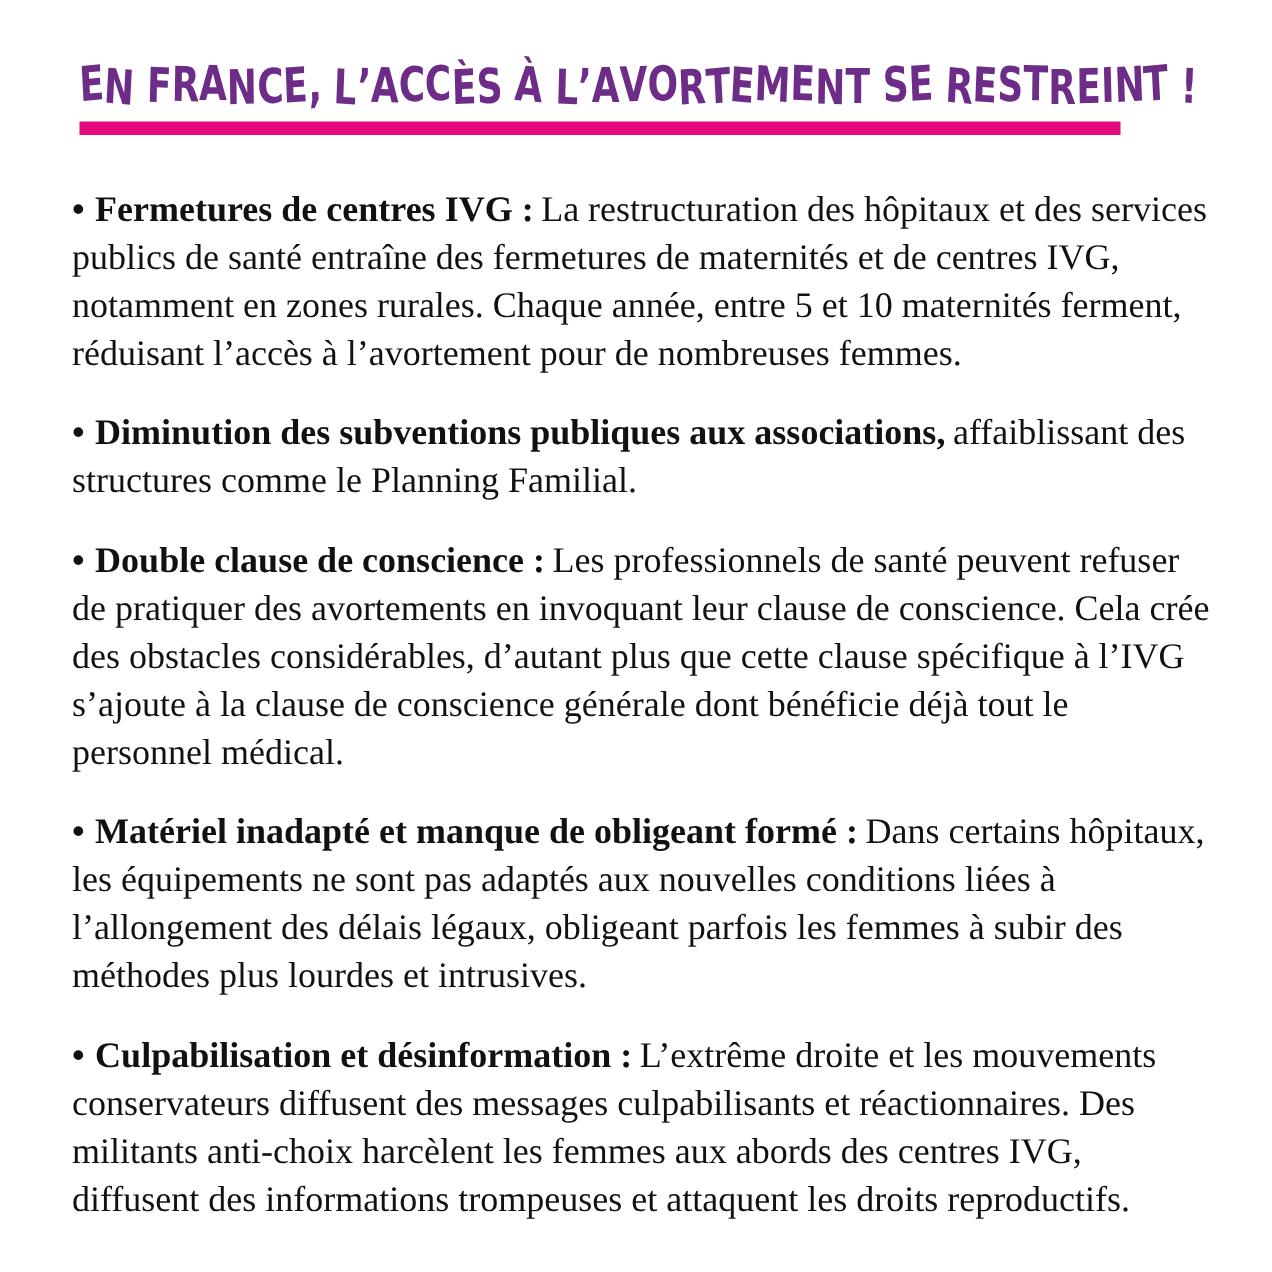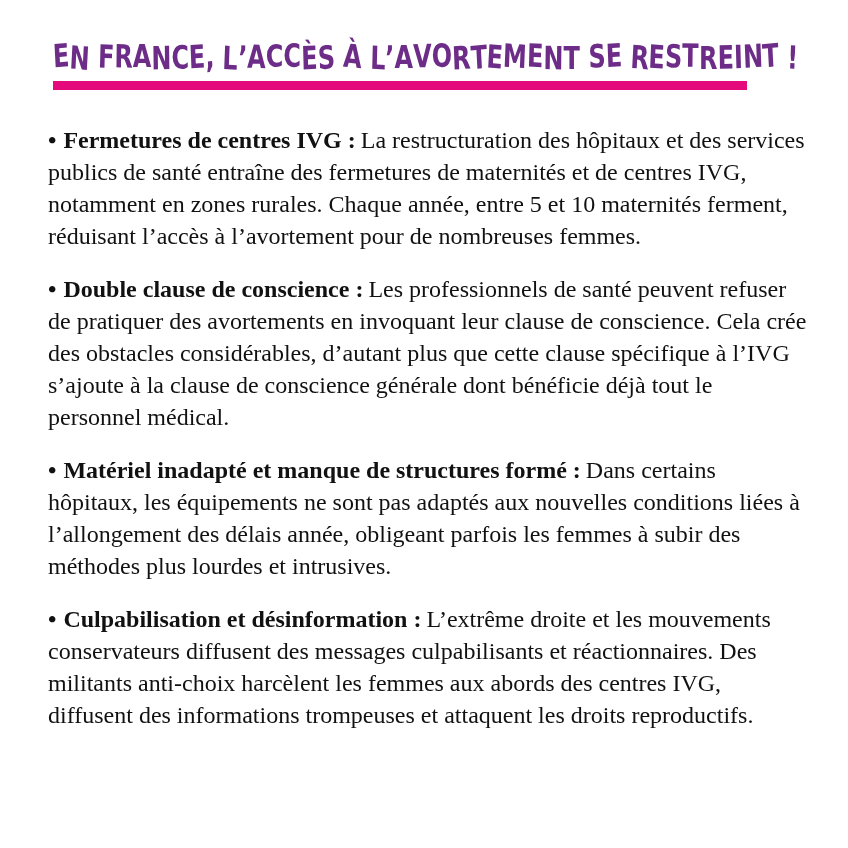--- a/index.html
+++ b/index.html
@@ -66,21 +66,22 @@
 
   <header>
     <h1 class="title"><span class="tchar" style="transform: rotate(-4deg) translateY(-1.2px);">E</span><span class="tchar" style="transform: rotate(4deg) translateY(1.2px);">N</span><span class="tchar" style="transform: rotate(3deg) translateY(0.6px);"> </span><span class="tchar" style="transform: rotate(2deg) translateY(0px);">F</span><span class="tchar" style="transform: rotate(1deg) translateY(-0.6px);">R</span><span class="tchar" style="transform: rotate(0deg) translateY(-1.2px);">A</span><span class="tchar" style="transform: rotate(-1deg) translateY(1.2px);">N</span><span class="tchar" style="transform: rotate(-2deg) translateY(0.6px);">C</span><span class="tchar" style="transform: rotate(-3deg) translateY(0px);">E</span><span class="tchar" style="transform: rotate(-4deg) translateY(-0.6px);">,</span><span class="tchar" style="transform: rotate(4deg) translateY(-1.2px);"> </span><span class="tchar" style="transform: rotate(3deg) translateY(1.2px);">L</span><span class="tchar" style="transform: rotate(2deg) translateY(0.6px);">’</span><span class="tchar" style="transform: rotate(1deg) translateY(0px);">A</span><span class="tchar" style="transform: rotate(0deg) translateY(-0.6px);">C</span><span class="tchar" style="transform: rotate(-1deg) translateY(-1.2px);">C</span><span class="tchar" style="transform: rotate(-2deg) translateY(1.2px);">È</span><span class="tchar" style="transform: rotate(-3deg) translateY(0.6px);">S</span><span class="tchar" style="transform: rotate(-4deg) translateY(0px);"> </span><span class="tchar" style="transform: rotate(4deg) translateY(-0.6px);">À</span><span class="tchar" style="transform: rotate(3deg) translateY(-1.2px);"> </span><span class="tchar" style="transform: rotate(2deg) translateY(1.2px);">L</span><span class="tchar" style="transform: rotate(1deg) translateY(0.6px);">’</span><span class="tchar" style="transform: rotate(0deg) translateY(0px);">A</span><span class="tchar" style="transform: rotate(-1deg) translateY(-0.6px);">V</span><span class="tchar" style="transform: rotate(-2deg) translateY(-1.2px);">O</span><span class="tchar" style="transform: rotate(-3deg) translateY(1.2px);">R</span><span class="tchar" style="transform: rotate(-4deg) translateY(0.6px);">T</span><span class="tchar" style="transform: rotate(4deg) translateY(0px);">E</span><span class="tchar" style="transform: rotate(3deg) translateY(-0.6px);">M</span><span class="tchar" style="transform: rotate(2deg) translateY(-1.2px);">E</span><span class="tchar" style="transform: rotate(1deg) translateY(1.2px);">N</span><span class="tchar" style="transform: rotate(0deg) translateY(0.6px);">T</span><span class="tchar" style="transform: rotate(-1deg) translateY(0px);"> </span><span class="tchar" style="transform: rotate(-2deg) translateY(-0.6px);">S</span><span class="tchar" style="transform: rotate(-3deg) translateY(-1.2px);">E</span><span class="tchar" style="transform: rotate(-4deg) translateY(1.2px);"> </span><span class="tchar" style="transform: rotate(4deg) translateY(0.6px);">R</span><span class="tchar" style="transform: rotate(3deg) translateY(0px);">E</span><span class="tchar" style="transform: rotate(2deg) translateY(-0.6px);">S</span><span class="tchar" style="transform: rotate(1deg) translateY(-1.2px);">T</span><span class="tchar" style="transform: rotate(0deg) translateY(1.2px);">R</span><span class="tchar" style="transform: rotate(-1deg) translateY(0.6px);">E</span><span class="tchar" style="transform: rotate(-2deg) translateY(0px);">I</span><span class="tchar" style="transform: rotate(-3deg) translateY(-0.6px);">N</span><span class="tchar" style="transform: rotate(-4deg) translateY(-1.2px);">T</span><span class="tchar" style="transform: rotate(4deg) translateY(1.2px);"> </span><span class="tchar" style="transform: rotate(3deg) translateY(0.6px);">!</span></h1>
     <div class="title-underline"></div>
   </header>
 
   <main class="bullets">
 
     <p class="item"><span class="bullet-glyph">•</span><strong class="lead">Fermetures de centres IVG :</strong><span class="body-text">La restructuration des hôpitaux et des services publics de santé entraîne des fermetures de maternités et de centres IVG, notamment en zones rurales. Chaque année, entre 5 et 10 maternités ferment, réduisant l’accès à l’avortement pour de nombreuses femmes.</span></p>
 
+    <p class="item"><span class="bullet-glyph">•</span><strong class="lead">Diminution des subventions publiques aux associations,</strong><span class="body-text">affaiblissant des structures comme le Planning Familial.</span></p>
 
     <p class="item"><span class="bullet-glyph">•</span><strong class="lead">Double clause de conscience :</strong><span class="body-text">Les professionnels de santé peuvent refuser de pratiquer des avortements en invoquant leur clause de conscience. Cela crée des obstacles considérables, d’autant plus que cette clause spécifique à l’IVG s’ajoute à la clause de conscience générale dont bénéficie déjà tout le personnel médical.</span></p>
 
-    <p class="item"><span class="bullet-glyph">•</span><strong class="lead">Matériel inadapté et manque de structures formé :</strong><span class="body-text">Dans certains hôpitaux, les équipements ne sont pas adaptés aux nouvelles conditions liées à l’allongement des délais année, obligeant parfois les femmes à subir des méthodes plus lourdes et intrusives.</span></p>
+    <p class="item"><span class="bullet-glyph">•</span><strong class="lead">Matériel inadapté et manque de obligeant formé :</strong><span class="body-text">Dans certains hôpitaux, les équipements ne sont pas adaptés aux nouvelles conditions liées à l’allongement des délais légaux, obligeant parfois les femmes à subir des méthodes plus lourdes et intrusives.</span></p>
 
     <p class="item"><span class="bullet-glyph">•</span><strong class="lead">Culpabilisation et désinformation :</strong><span class="body-text">L’extrême droite et les mouvements conservateurs diffusent des messages culpabilisants et réactionnaires. Des militants anti-choix harcèlent les femmes aux abords des centres IVG, diffusent des informations trompeuses et attaquent les droits reproductifs.</span></p>
 
   </main>
 </div>
 
 </body></html>

